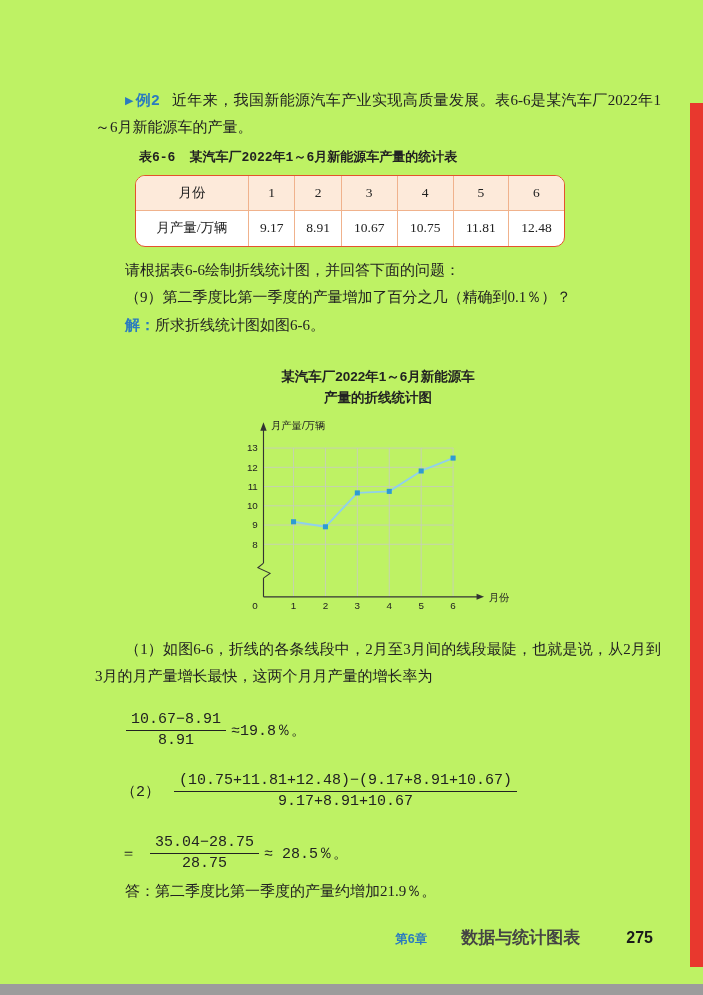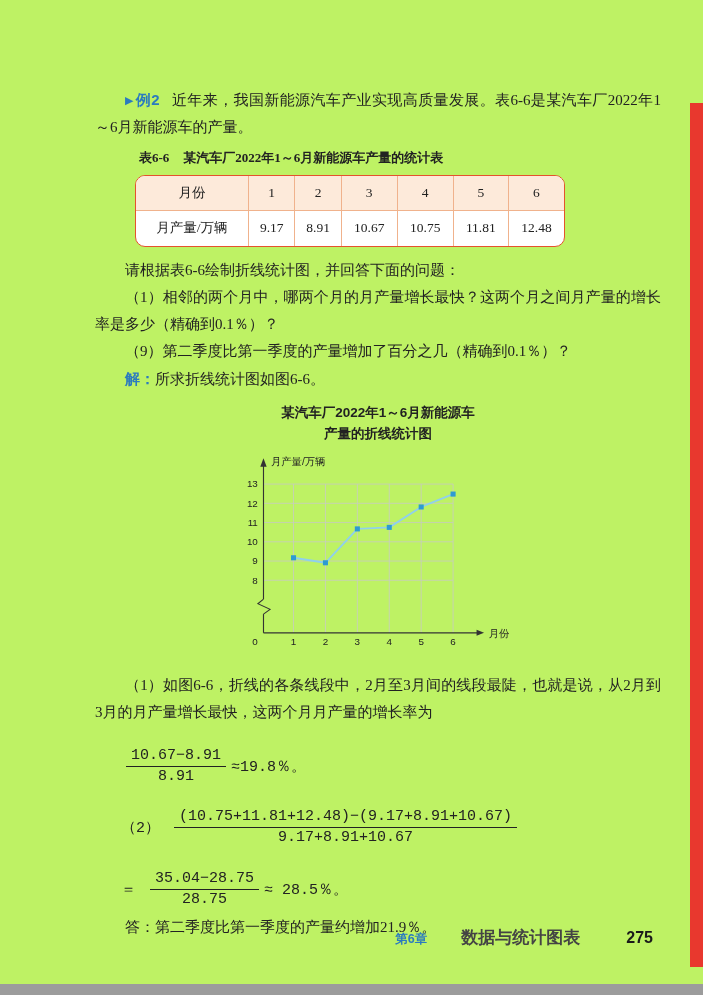--- a/index.html
+++ b/index.html
@@ -11,30 +11,30 @@
   .content{position:absolute;left:95px;top:86px;width:566px;font-size:15px;line-height:1.8;text-align:justify;}
   .para{margin:0;}
   .indent{text-indent:2em;}
   .ex-marker{color:#2b7bbf;font-weight:bold;font-family:"Liberation Sans","DejaVu Sans",sans-serif;margin-right:12px;}
   .tri{font-size:11px;vertical-align:1px;margin-right:2px;}
   .sol-label{color:#2b7bbf;font-weight:bold;font-family:"Liberation Sans","DejaVu Sans",sans-serif;}
 
   
   .table-wrap{margin:8px 0 10px 40px;width:430px;}
   .tbl-caption{font-weight:bold;font-size:13px;line-height:1.4;margin:2px 0 8px 4px;
-    font-family:Liberation Serif, serif;text-align:left;}
+    font-family:Liberation Mono, monospace;text-align:left;}
   .tbl-caption .cap-no{margin-right:14px;}
   .stat-table{width:100%;border-collapse:separate;border-spacing:0;border:1.5px solid #e4532e;
     border-radius:10px;font-size:13.5px;text-align:center;background:#fff;overflow:hidden;}
   .stat-table td{border-left:1px solid #f0b28c;border-top:1px solid #f0b28c;padding:5px 4px;height:22px;}
   .stat-table td:first-child{border-left:none;width:104px;}
   .stat-table tr:first-child td{border-top:none;background:#fdeada;}
 
   
-  .chart-block{text-align:center;margin:10px 0 2px;}
+  .chart-block{text-align:center;margin:28px 0 2px;}
   .chart-title{font-family:"Liberation Sans","DejaVu Sans",sans-serif;font-weight:bold;
     font-size:13.5px;line-height:1.55;text-align:center;}
   .chart-svg-wrap{margin:2px auto 0;}
   .chart-caption{font-family:"Liberation Sans","DejaVu Sans",sans-serif;font-weight:bold;
     font-size:13px;margin-top:0;}
 
   
   .math-line{margin:20px 0 4px 26px;text-indent:0;font-family:Liberation Mono, monospace;}
   .frac{display:inline-block;vertical-align:middle;text-align:center;line-height:1.35;margin:0 5px;}
   .frac .num{display:block;border-bottom:1.2px solid #222;padding:0 5px;}
@@ -81,21 +81,20 @@
           <td>10.67</td>
           <td>10.75</td>
           <td>11.81</td>
           <td>12.48</td>
         </tr>
       </tbody>
         </table>
     </div>
 
     <p class="para indent">请根据表6-6绘制折线统计图，并回答下面的问题：</p>
-    <p class="para indent">（1）相邻的两个月中，哪两个月的月产量增长最快？这两个月之间月产量的增长率是多少（精确到0.1％）？</p>
     <p class="para indent">（9）第二季度比第一季度的产量增加了百分之几（精确到0.1％）？</p>
     <p class="para indent">
       <span class="sol-label">解：</span><span>所求折线统计图如图6-6。</span>
     </p>
 
     <div class="chart-block">
       <div class="chart-title">
         <div>某汽车厂2022年1～6月新能源车</div>
         <div>产量的折线统计图</div>
       </div>

